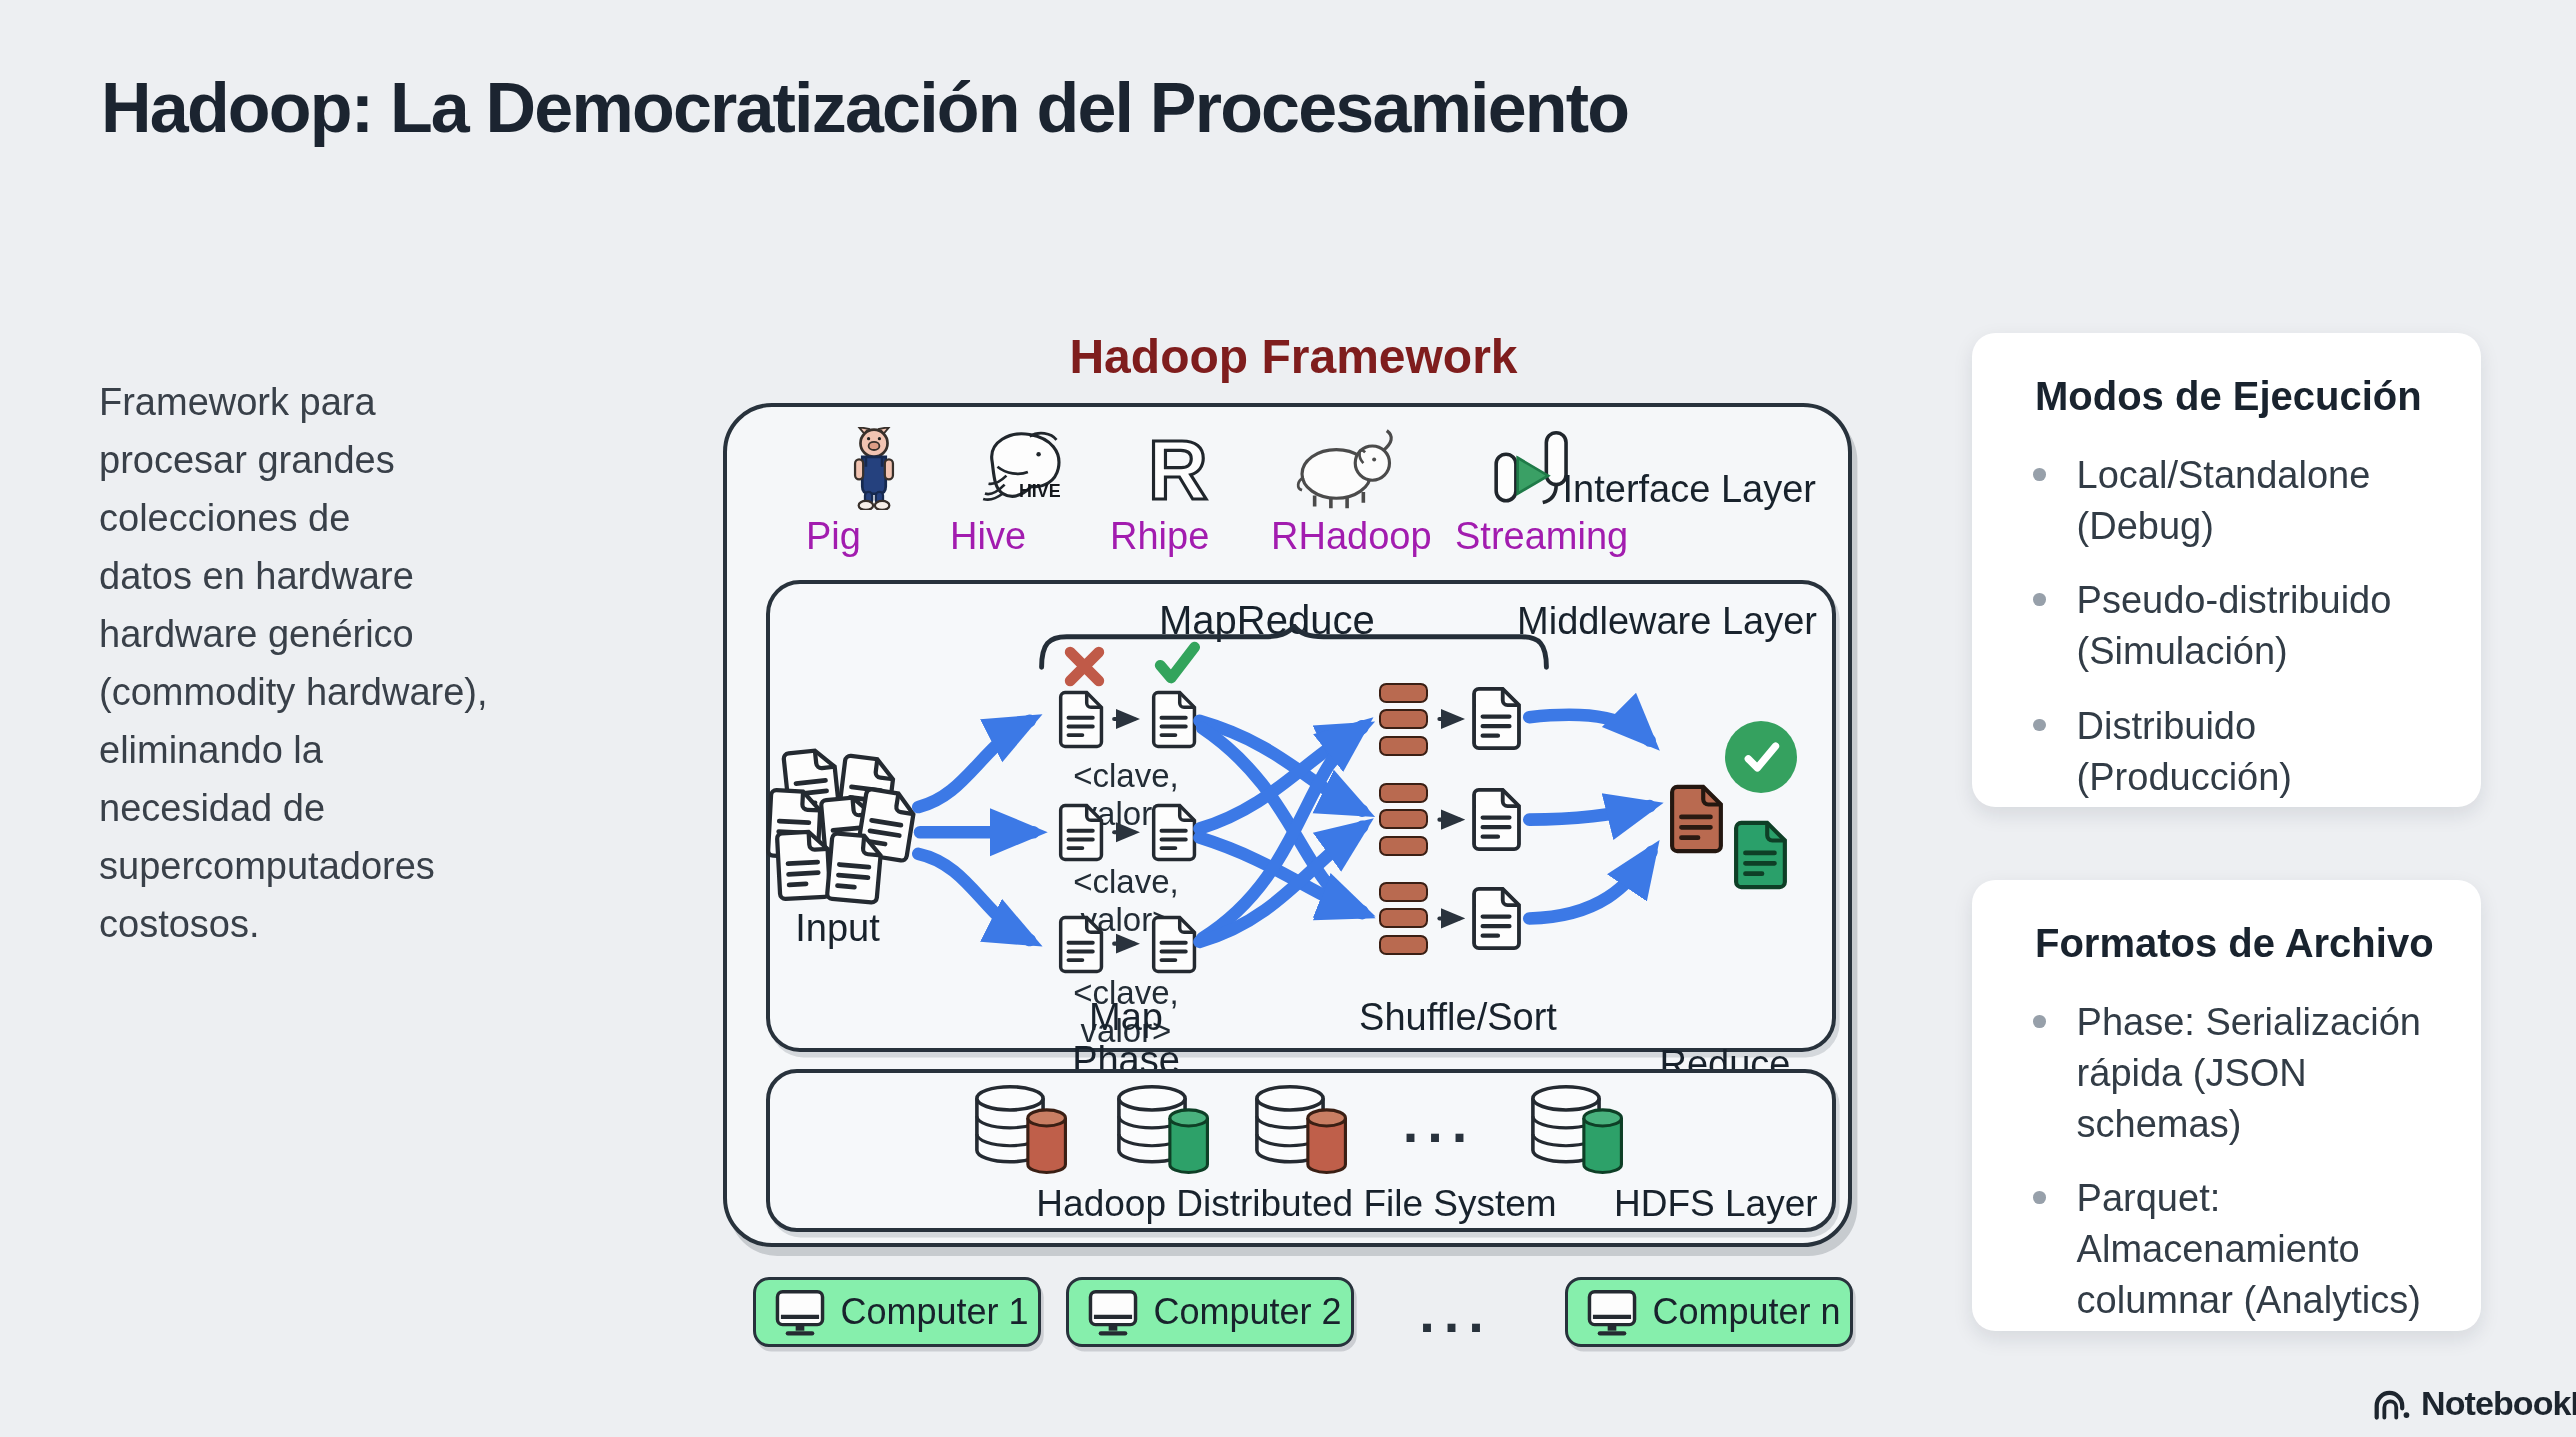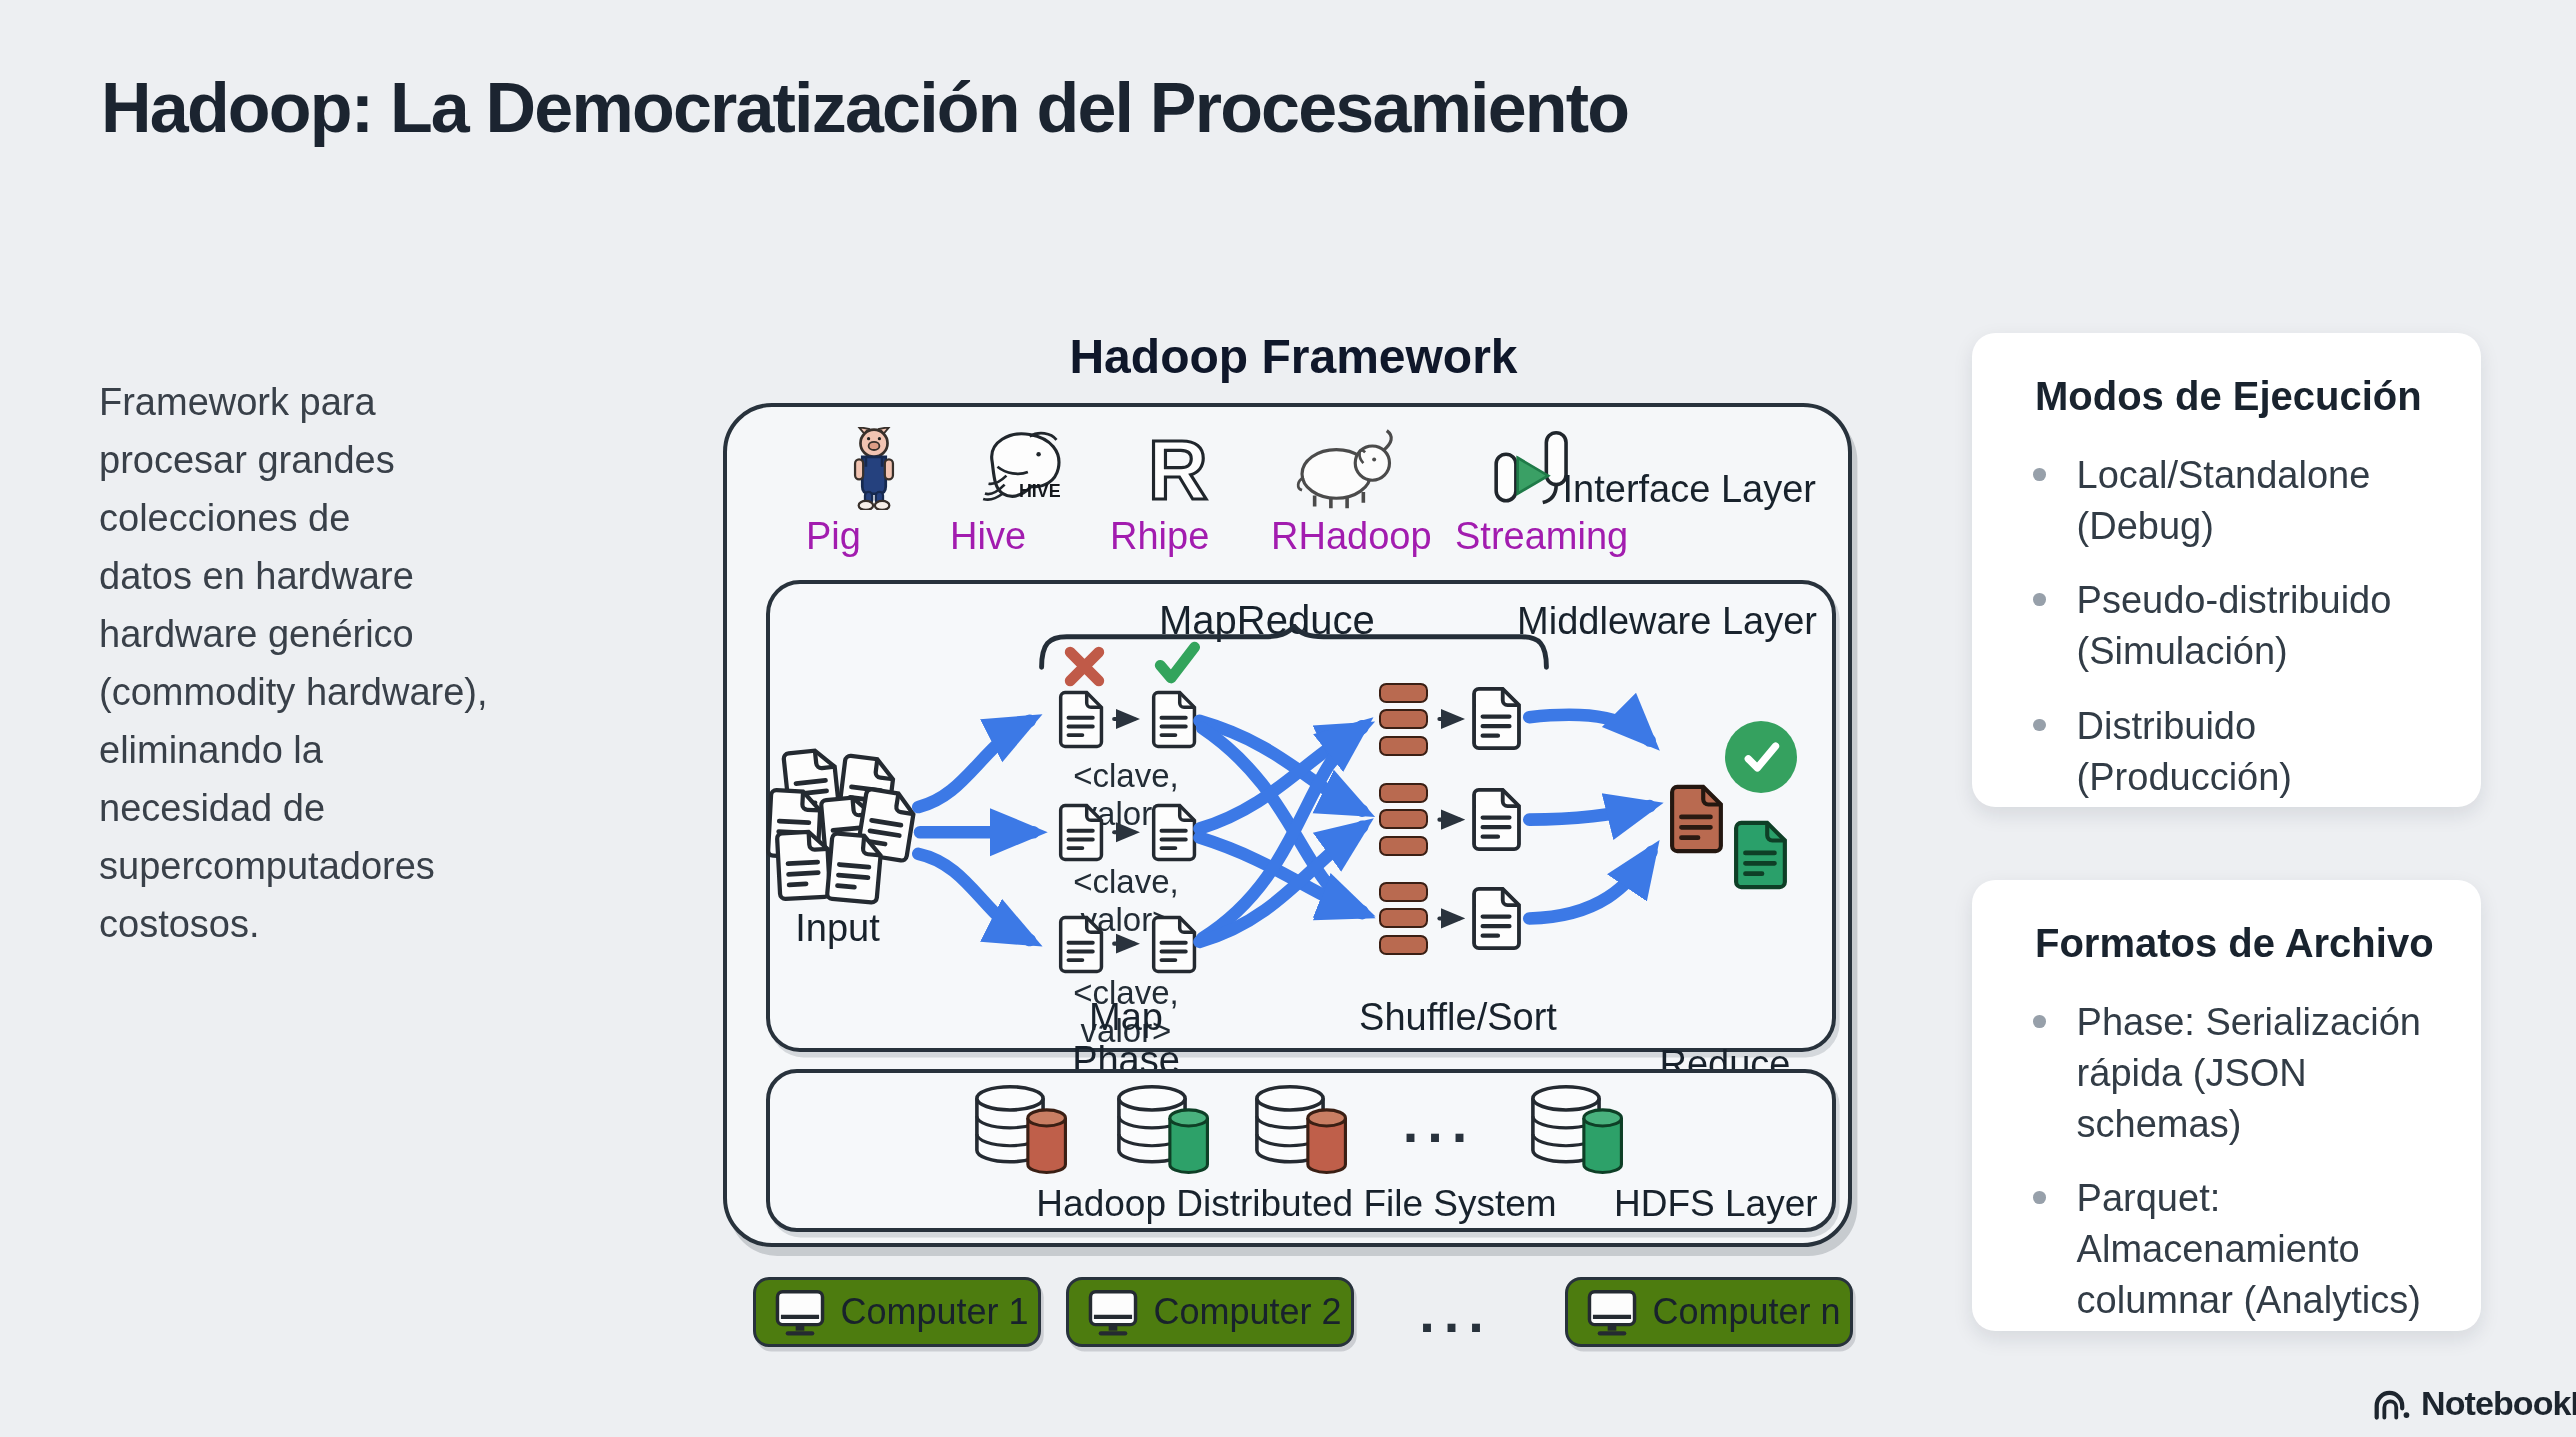--- a/index.html
+++ b/index.html
@@ -21,21 +21,21 @@
   }
   .intro{
     left:99px;top:373px;width:557px;
     font-size:38px;line-height:58px;color:#394049;
     white-space:pre-line;
   }
 
   
   .diagram-title{
     left:1024px;top:329px;width:539px;text-align:center;
-    font-size:48px;font-weight:bold;color:#0f172a;
+    font-size:48px;font-weight:bold;color:#7f1d1d;
   }
   .outer-box{
     left:723px;top:403px;width:1121px;height:836px;
     border:4.5px solid #28323c;border-radius:49px;
     background:#f5f7f9;
     box-shadow:5.4px 9px 0 rgba(30,40,52,.18);
   }
   .mw-box{
     left:766px;top:580px;width:1062px;height:464px;
     border:4.5px solid #28323c;border-radius:34px;
@@ -62,21 +62,21 @@
 
   .check-circle{
     border-radius:50%;background:#35a15f;
     display:flex;align-items:center;justify-content:center;
   }
 
   .ellipsis{font-size:56px;font-weight:bold;color:#28323c;letter-spacing:9px;line-height:27px;}
 
   .computer-box{
     top:1277px;height:70px;width:288px;
-    border:3.6px solid #28323c;border-radius:16px;background:#4d7c0f;
+    border:3.6px solid #28323c;border-radius:16px;background:#86efac;
     box-shadow:2.7px 4.5px 0 rgba(30,40,52,.16);
     display:flex;align-items:center;gap:14.4px;padding-left:18px;box-sizing:border-box;
   }
   .computer-box .computer-name{font-size:36px;color:#18222c;}
 
   
   .card{
     left:1972px;width:509px;background:#ffffff;border-radius:23.4px;
     box-shadow:0 7.2px 20px rgba(20,30,45,.10);
   }

